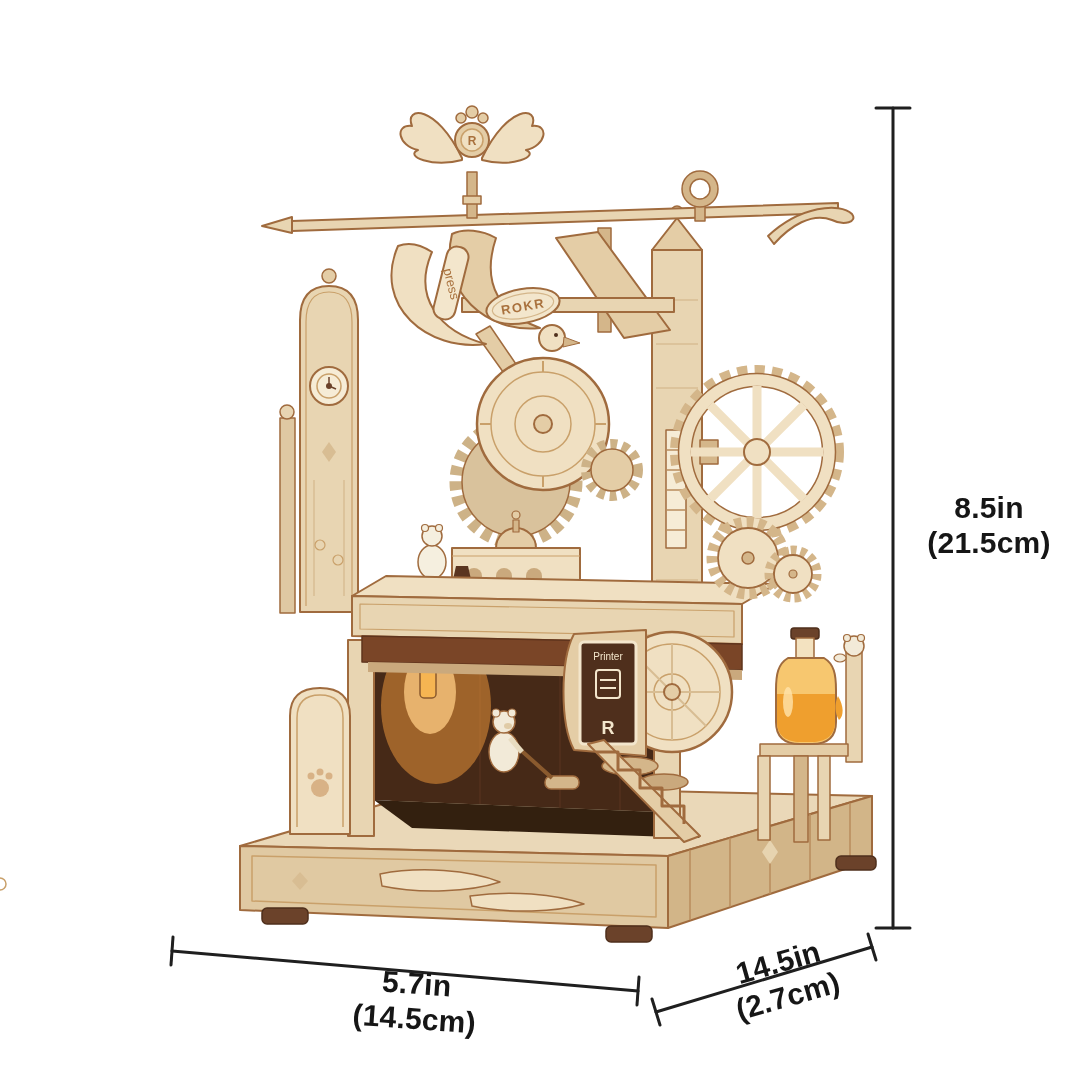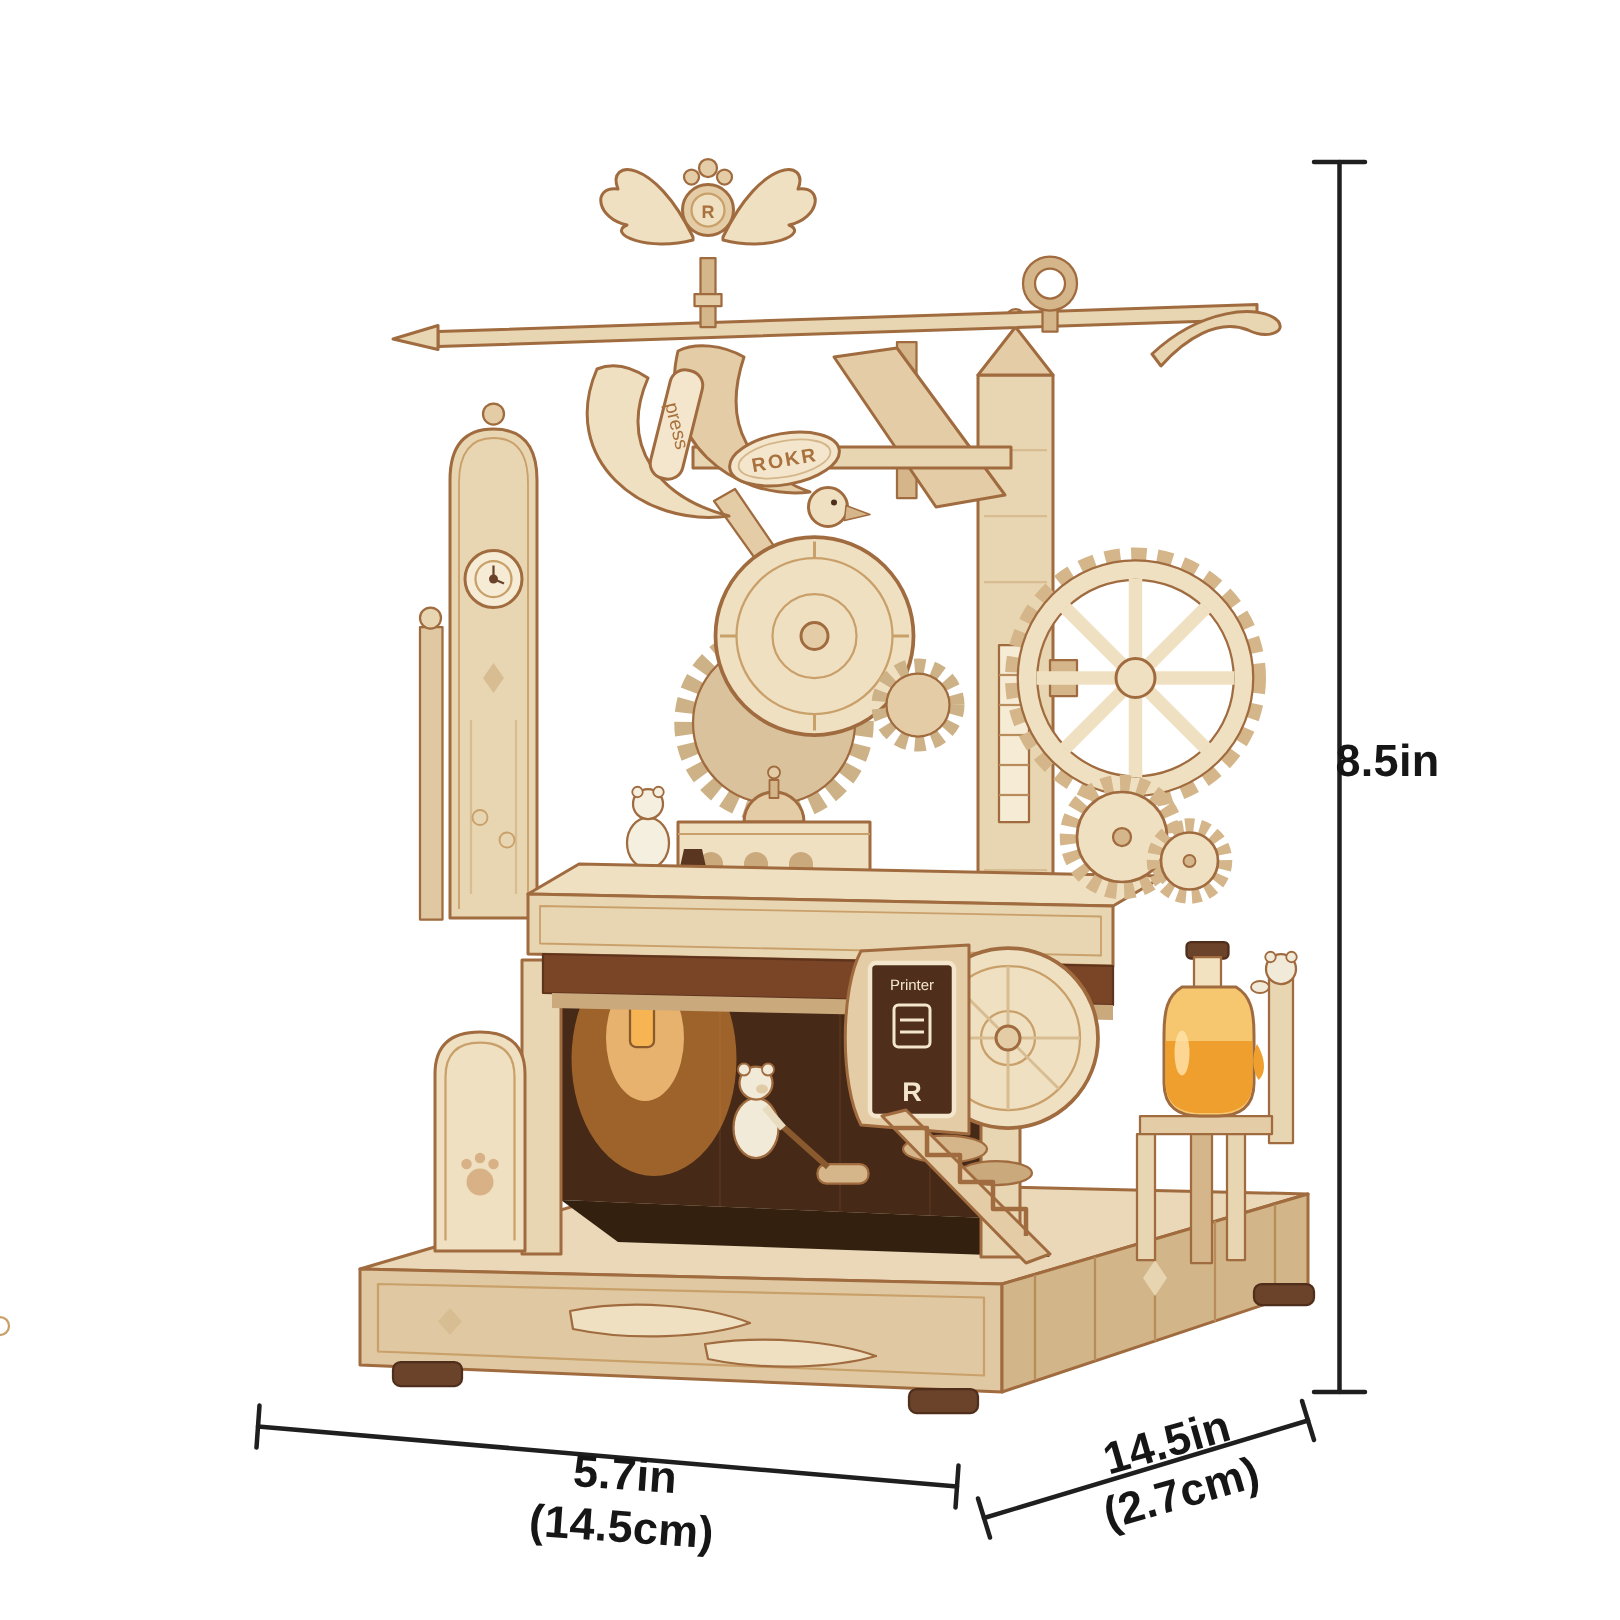--- a/index.html
+++ b/index.html
@@ -5,21 +5,21 @@
   html,body{margin:0;padding:0;background:#fff;}
   .canvas{
     position:relative;width:1080px;height:1080px;background:#ffffff;
     overflow:hidden;font-family:"Liberation Sans", sans-serif;
   }
   .scene{position:absolute;left:0;top:0;width:1080px;height:1080px;}
   .dim-label{
     position:absolute;text-align:center;color:#161616;
     font-size:30px;line-height:1.18;font-weight:600;letter-spacing:.2px;
   }
-  .dim-height{left:840px;top:490px;width:170px;}
+  .dim-height{left:904px;top:490px;width:170px;}
   .dim-width{left:318px;top:966px;width:195px;transform:rotate(4deg);}
   .dim-depth{left:688px;top:944px;width:190px;transform:rotate(-16deg);}
 </style>
 </head>
 <body>
 
 <div class="canvas">
 
   <svg class="scene" viewBox="0 0 1080 1080">
 
@@ -285,20 +285,21 @@
       <g>
         <line x1="656" y1="1012" x2="872" y2="947"></line>
         <line x1="660" y1="1025" x2="652" y2="999"></line>
         <line x1="876" y1="960" x2="868" y2="934"></line>
       </g>
     </g>
   </svg>
 
   <div class="dim-label dim-height">
     <div>8.5in</div>
+    <div>(21.5cm)</div>
   </div>
 
   <div class="dim-label dim-width">
     <div>5.7in</div>
     <div>(14.5cm)</div>
   </div>
 
   <div class="dim-label dim-depth">
     <div>14.5in</div>
     <div>(2.7cm)</div>

